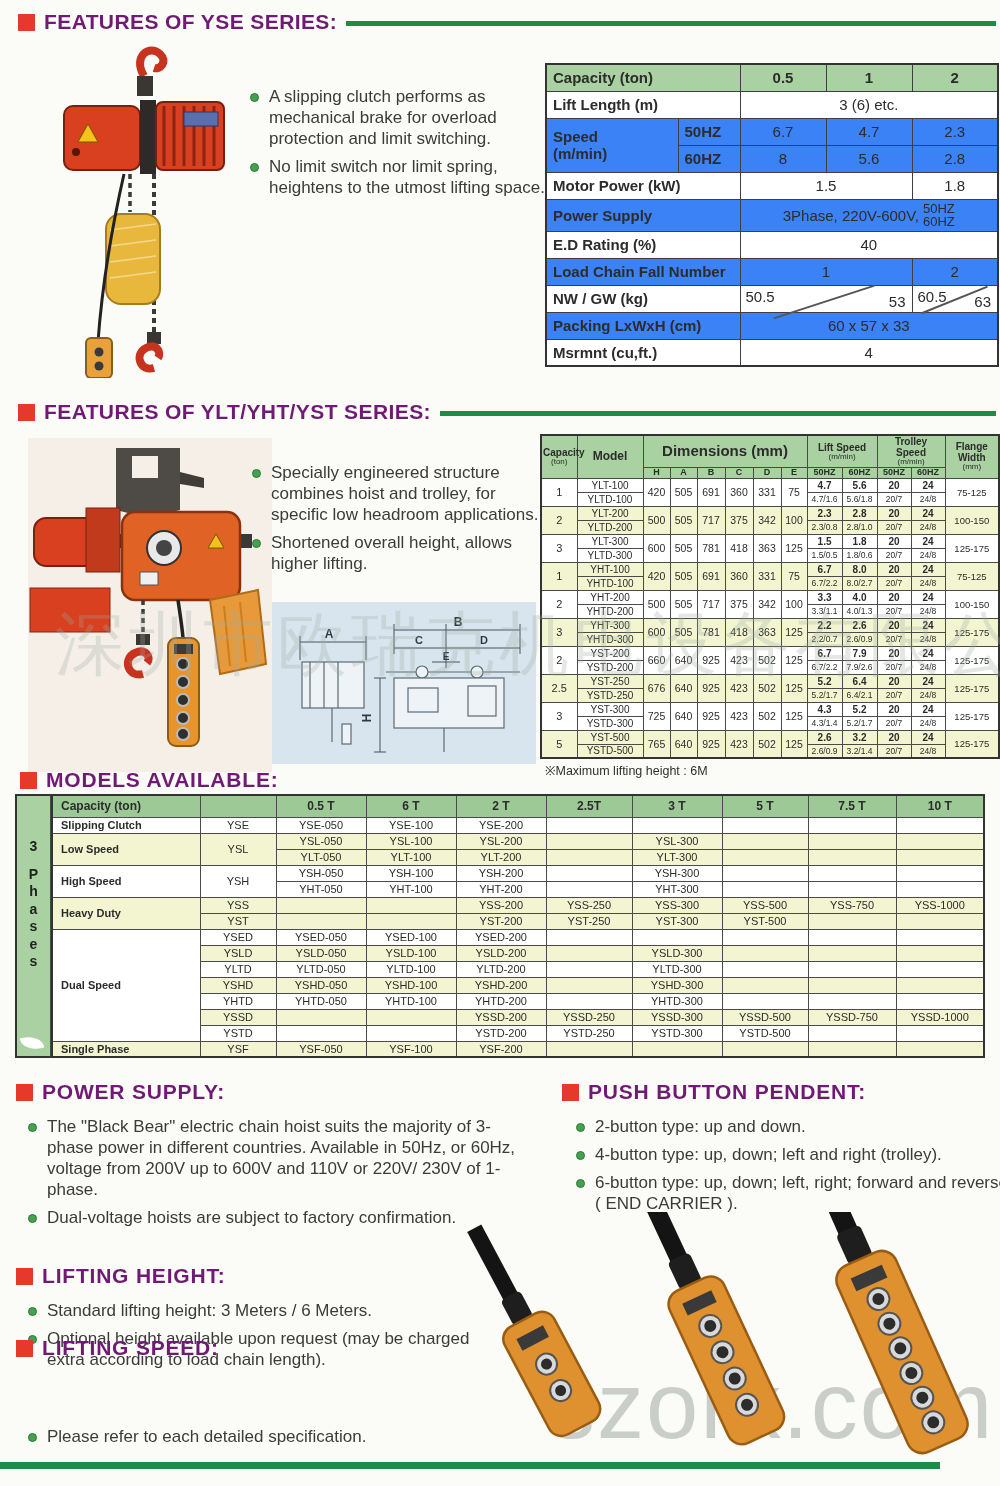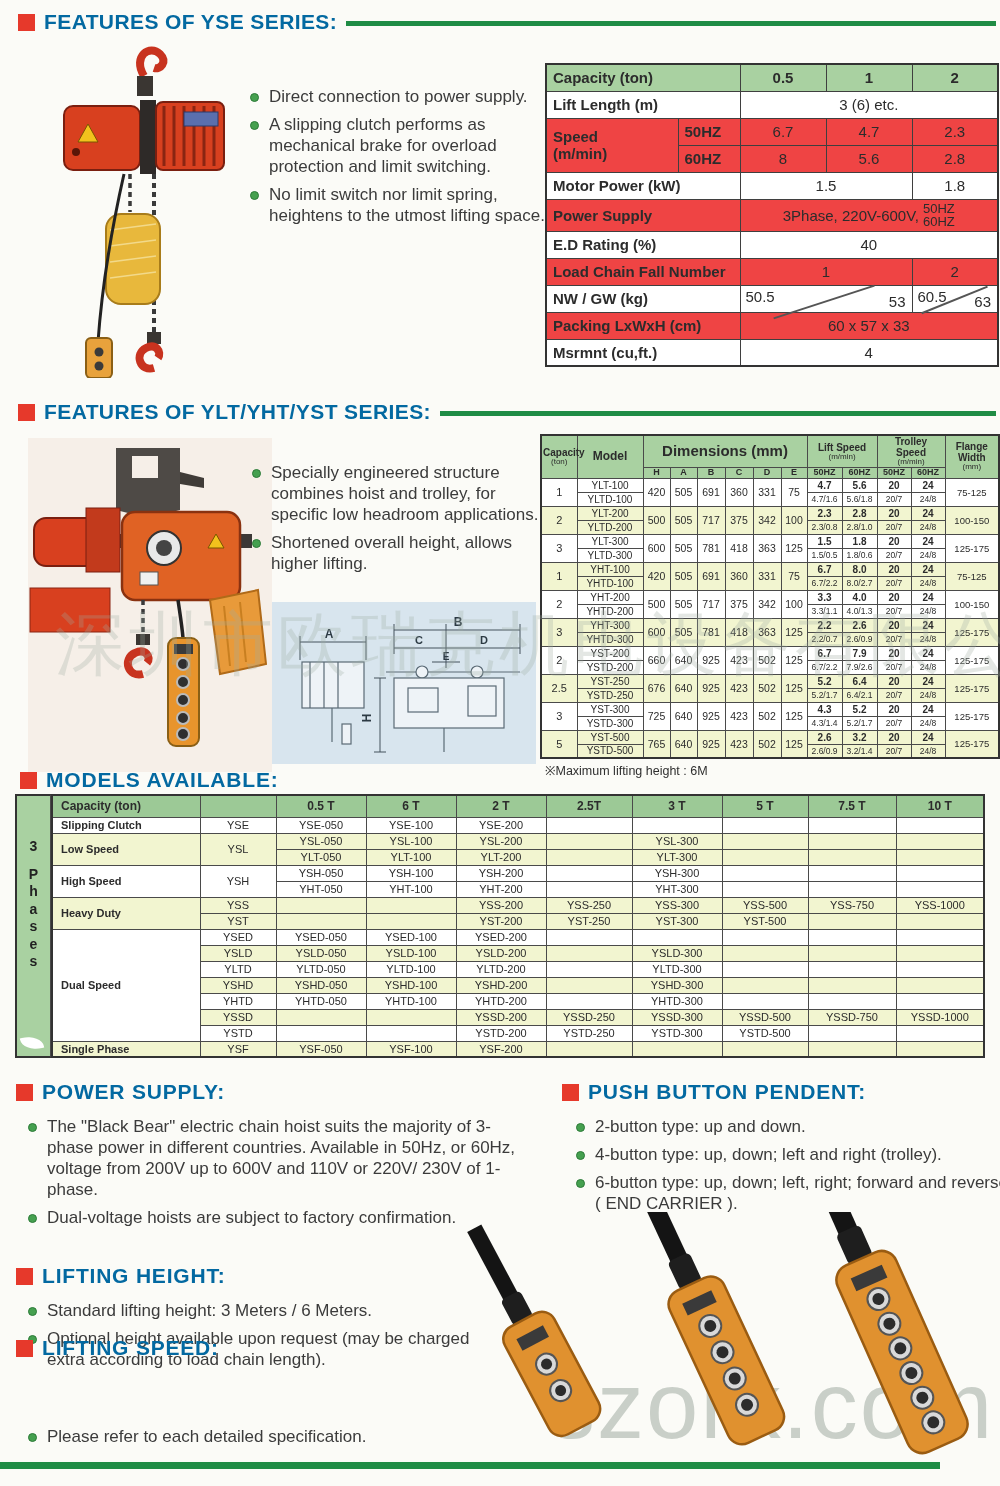--- a/index.html
+++ b/index.html
@@ -6,33 +6,33 @@
   html,body { width:1000px; }
   body {
     position:relative; width:1000px; height:1486px; overflow:hidden;
     background:#fbfbf7; font-family:"Liberation Sans", sans-serif; color:#333;
   }
   .abs { position:absolute; }
 
   
   .sec-head { display:flex; align-items:center; gap:9px; }
   .red-sq { width:17px; height:17px; background:#e6392b; flex:0 0 17px; }
-  .sec-title { font-weight:bold; font-size:21px; color:#0369a1; letter-spacing:.4px; white-space:nowrap; }
+  .sec-title { font-weight:bold; font-size:21px; color:#701a75; letter-spacing:.4px; white-space:nowrap; }
   .green-rule { height:5px; background:#1f8c45; flex:1; margin-top:2px; }
 
   
   .blist .item { display:flex; gap:10px; margin-bottom:7px; }
   .blist .dot { width:9px; height:9px; border-radius:50%; background:#45a04f; border:1px solid #2c7a38; flex:0 0 9px; margin-top:7px; }
   .blist .txt { font-size:17px; line-height:1.24; color:#3b3b3b; }
 
   
   table.spec { border-collapse:collapse; table-layout:fixed; width:452px; background:#fff; border:2px solid #333; }
   table.spec td { border:1.5px solid #3f3f3f; font-size:15px; padding:2px 6px; height:27px; color:#2c2c2c; }
   table.spec tr.hdr td { background:#a9d1a1; font-weight:bold; }
-  table.spec tr.yel td { background:#ef4444; }
+  table.spec tr.yel td { background:#3b82f6; }
   table.spec td.lbl { font-weight:bold; text-align:left; }
   table.spec td.c { text-align:center; }
   table.spec td.ps { height:26px; }
   .ps-wrap { display:flex; align-items:center; justify-content:center; gap:4px; }
   .stack { display:inline-flex; flex-direction:column; font-size:13px; line-height:1.05; font-weight:normal; }
   td.diag { position:relative; height:36px; }
   td.diag .slash { position:absolute; left:18%; top:58%; width:62%; height:1.6px; background:#555; transform:rotate(-18deg); }
   td.diag.narrow .slash { left:8%; top:50%; width:84%; transform:rotate(-22deg); }
   td.diag .nw { position:absolute; left:5px; top:2px; }
   td.diag .gw { position:absolute; right:6px; bottom:2px; }
@@ -118,24 +118,20 @@
   </g>
   <path d="M88 128 C 74 190 66 240 62 296" stroke="#222" stroke-width="3" fill="none"></path>
   <rect x="50" y="292" width="26" height="40" rx="5" fill="#e8a23c" stroke="#8a5f15" stroke-width="2"></rect>
   <circle cx="63" cy="306" r="4.5" fill="#3a3a3a"></circle>
     <circle cx="63" cy="320" r="4.5" fill="#3a3a3a"></circle>
   <rect x="111" y="286" width="14" height="12" fill="#3a3632"></rect>
   <path d="M118 322 c-14 4 -20 -14 -8 -20 c10 -5 16 4 12 10" stroke="#c8331f" stroke-width="8" fill="none"></path>
 </svg>
 
 <div class="abs blist" style="left:250px; top:86px; width:296px;">
-  <div class="item">
-      <span class="dot"></span>
-      <span class="txt">Direct connection to power supply.</span>
-    </div>
   <div class="item">
       <span class="dot"></span>
       <span class="txt">A slipping clutch performs as mechanical brake for overload protection and limit switching.</span>
     </div>
   <div class="item">
       <span class="dot"></span>
       <span class="txt">No limit switch nor limit spring, heightens to the utmost lifting space.</span>
     </div>
 </div>
 

